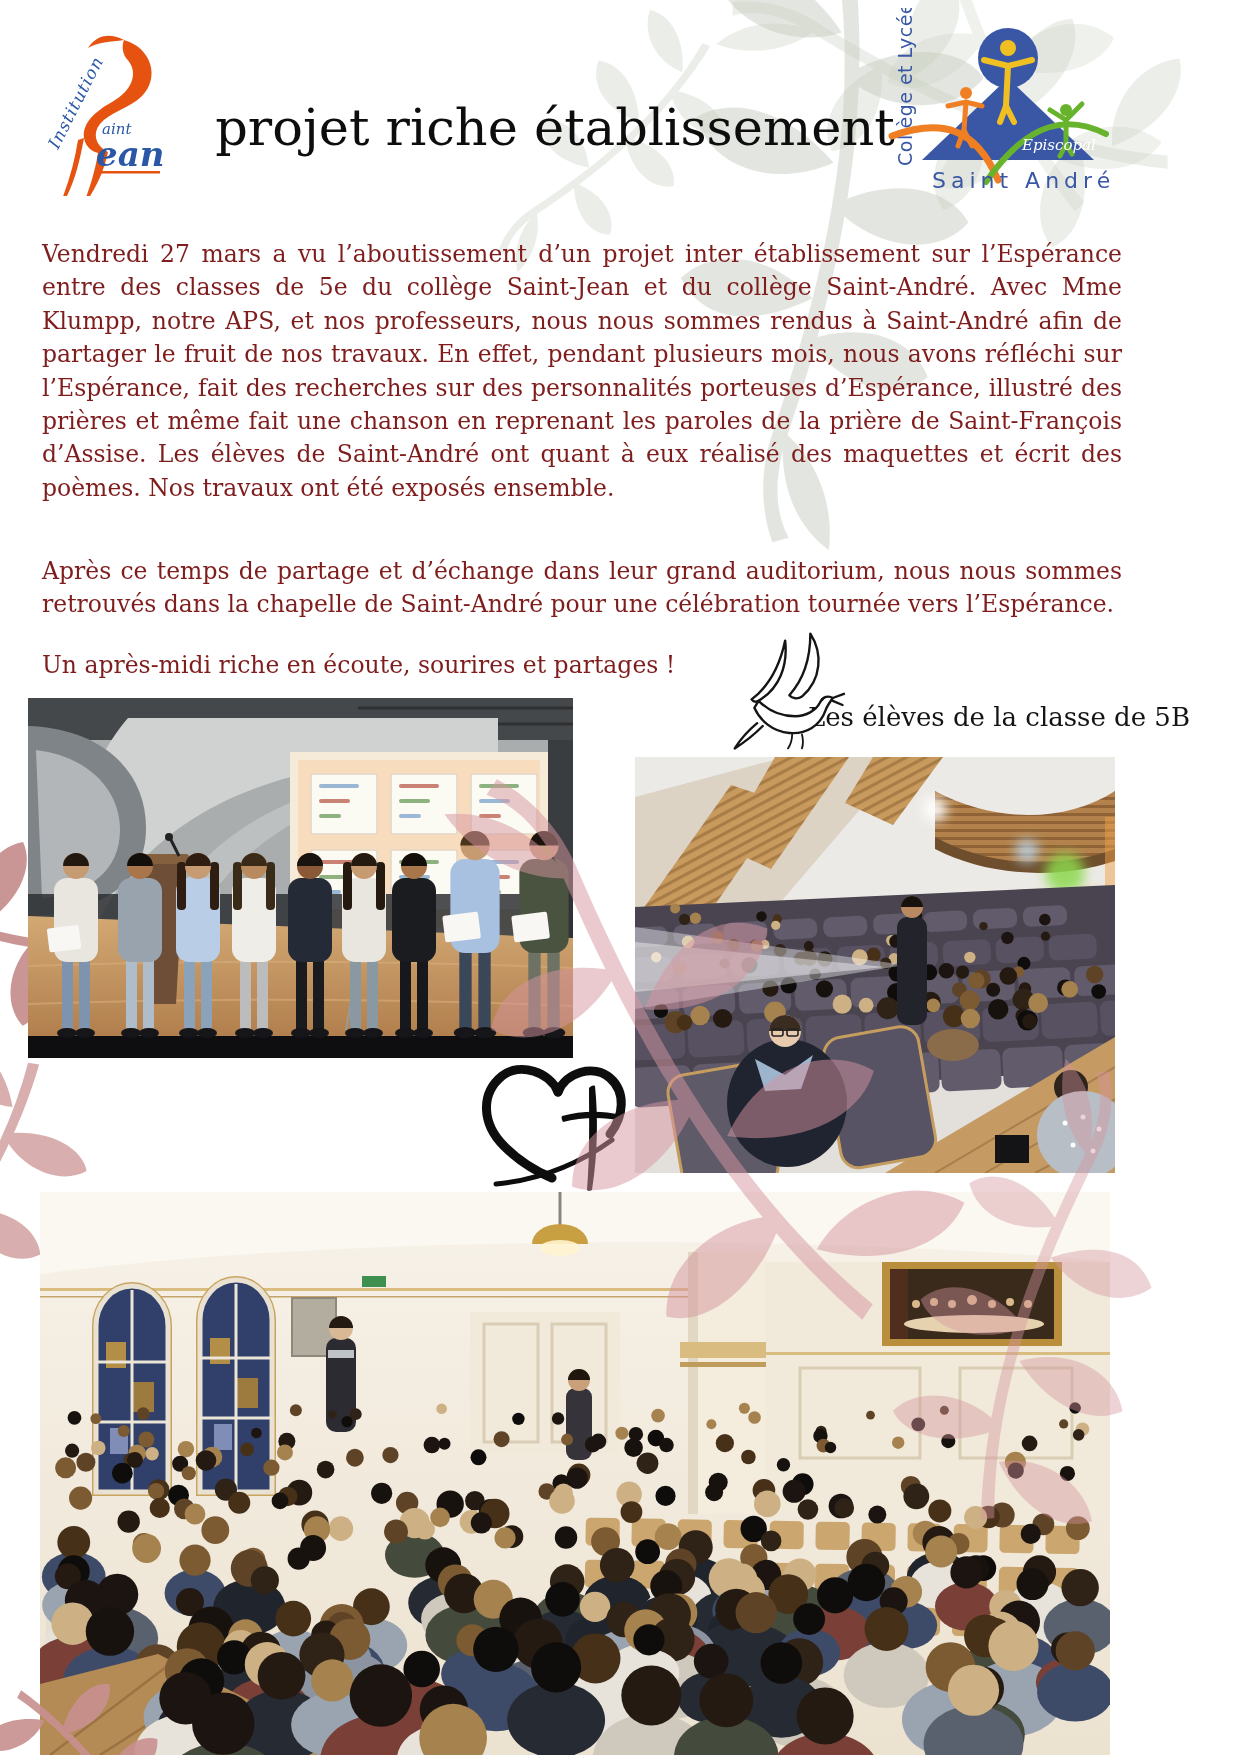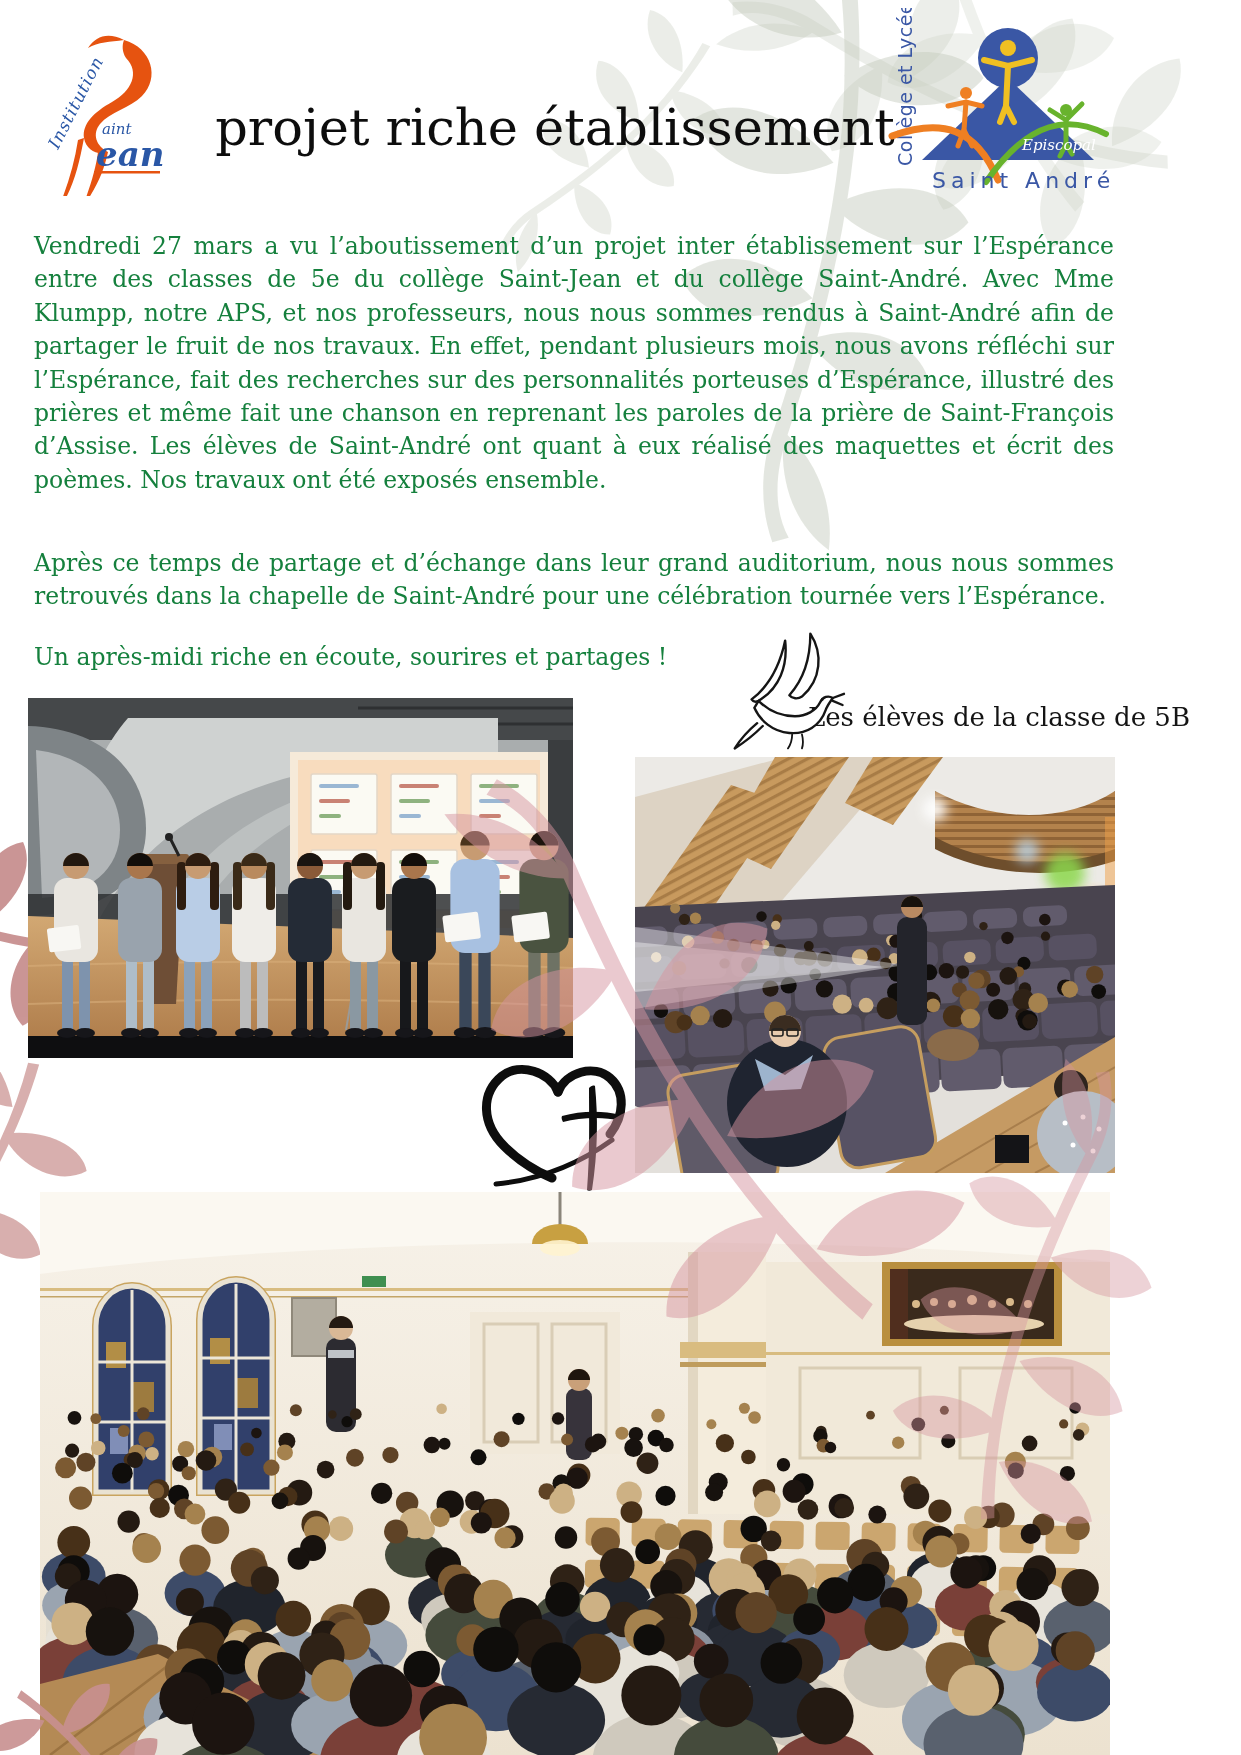--- a/index.html
+++ b/index.html
@@ -1,22 +1,22 @@
 <!DOCTYPE html>
 <html><head>
 <meta charset="utf-8">
 <style>
   html,body{margin:0;padding:0;background:#e9e9e9;}
   .page{position:relative;width:1241px;height:1755px;margin:0 auto;background:#ffffff;
         overflow:hidden;font-family:"DejaVu Serif",serif;color:#1b1b1b;}
   .abs{position:absolute;}
   .title{left:168px;top:32px;width:774px;margin:0;text-align:center;font-weight:normal;
          font-size:51px;line-height:64px;color:#0d0d0d;z-index:3;}
-  .para{left:30px;width:1080px;margin:4px;text-align:justify;font-size:23.5px;line-height:33.4px;
-        color:#15803d;z-index:3;}
+  .para{left:30px;width:1080px;margin:12px;text-align:justify;font-size:23.5px;line-height:33.4px;
+        color:#7f1d1d;z-index:3;}
   #p1{top:226px;}
   #p2{top:543px;}
   #p3{top:637px;width:740px;text-align:left;}
   .caption{left:710px;top:702px;width:480px;margin:0;text-align:right;font-size:26px;z-index:3;color:#141414;}
   svg.photo{z-index:2;}
   #leavesBg{left:0;top:0;z-index:0;}
   #leavesFg{left:0;top:0;z-index:5;pointer-events:none;}
   #doveSvg,#heartSvg{z-index:3;}
   #logoSJ,#logoSA{z-index:3;}
 </style>

